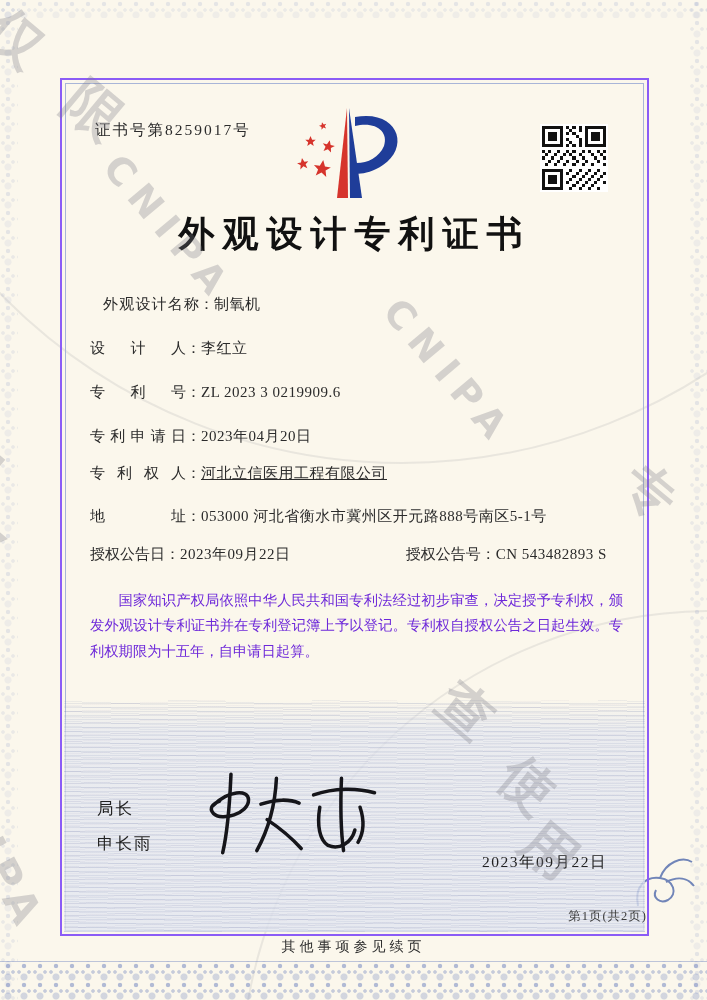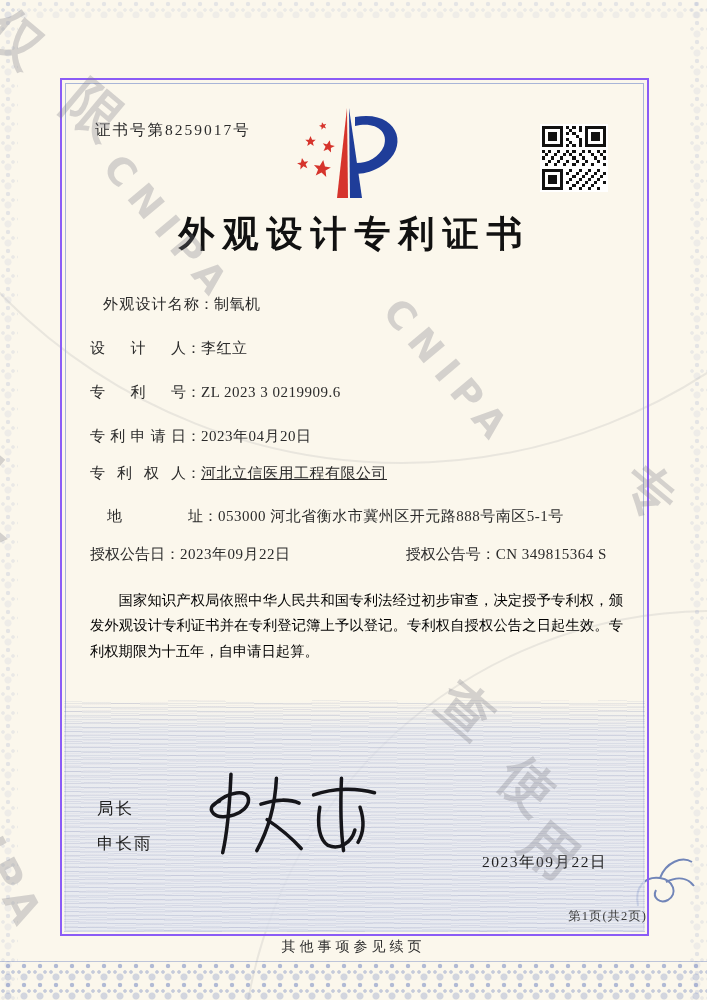--- a/index.html
+++ b/index.html
@@ -44,21 +44,21 @@
   .frow{white-space:nowrap;}
   .lbl{display:inline-block;width:96px;text-align:justify;text-align-last:justify;vertical-align:top;}
   .lbl.nojust{width:auto;text-align-last:auto;}
   .colon{display:inline-block;}
   .val{letter-spacing:.5px;}
   .pair{display:inline-block;}
   .pair-left{width:312px;}
 
   
   .paras{position:absolute;left:28px;top:508px;right:24px;}
-  .para{margin:0 0 7px 0;font-size:14.3px;line-height:1.78;color:#000000;text-indent:2em;text-align:justify;}
+  .para{margin:0 0 7px 0;font-size:14.3px;line-height:1.78;color:#6d28d9;text-indent:2em;text-align:justify;}
 
   
   .band{position:absolute;left:2px;right:2px;top:620px;bottom:2px;pointer-events:none;
     background:
       repeating-linear-gradient(0deg,  rgba(70,90,150,.10) 0 1px, transparent 1px 4px),
       repeating-linear-gradient(2deg,  rgba(70,90,150,.08) 0 1px, transparent 1px 5px),
       repeating-linear-gradient(-2deg, rgba(120,100,160,.05) 0 1px, transparent 1px 6px),
       linear-gradient(180deg, rgba(228,231,241,0) 0, rgba(226,230,241,.65) 14%, rgba(226,230,241,.8) 100%);}
 
   
@@ -155,29 +155,29 @@
       </div>
       <div class="frow" style="margin-bottom:25px;">
         <span class="lbl">专利号</span><span class="colon">：</span><span class="val">ZL 2023 3 0219909.6</span>
       </div>
       <div class="frow" style="margin-bottom:18px;">
         <span class="lbl">专利申请日</span><span class="colon">：</span><span class="val">2023年04月20日</span>
       </div>
       <div class="frow" style="margin-bottom:24px;text-decoration:underline;">
         <span class="lbl">专利权人</span><span class="colon">：</span><span class="val">河北立信医用工程有限公司</span>
       </div>
-      <div class="frow" style="margin-bottom:19px;margin-left:17px;">
+      <div class="frow" style="margin-bottom:19px;">
         <span class="lbl">地址</span><span class="colon">：</span><span class="val">053000 河北省衡水市冀州区开元路888号南区5-1号</span>
       </div>
       <div class="frow">
         <span class="pair pair-left">
           <span class="lbl nojust">授权公告日</span><span class="colon">：</span><span class="val">2023年09月22日</span>
         </span>
         <span class="pair">
-          <span class="lbl nojust">授权公告号</span><span class="colon">：</span><span class="val">CN 349815364 S</span>
+          <span class="lbl nojust">授权公告号</span><span class="colon">：</span><span class="val">CN 543482893 S</span>
         </span>
       </div>
     </div>
 
     <div class="paras">
       <p class="para">国家知识产权局依照中华人民共和国专利法经过初步审查，决定授予专利权，颁发外观设计专利证书并在专利登记簿上予以登记。专利权自授权公告之日起生效。专利权期限为十五年，自申请日起算。</p>
     </div>
 
     <div class="sig-title">局长</div>
     <div class="sig-name">申长雨</div>

